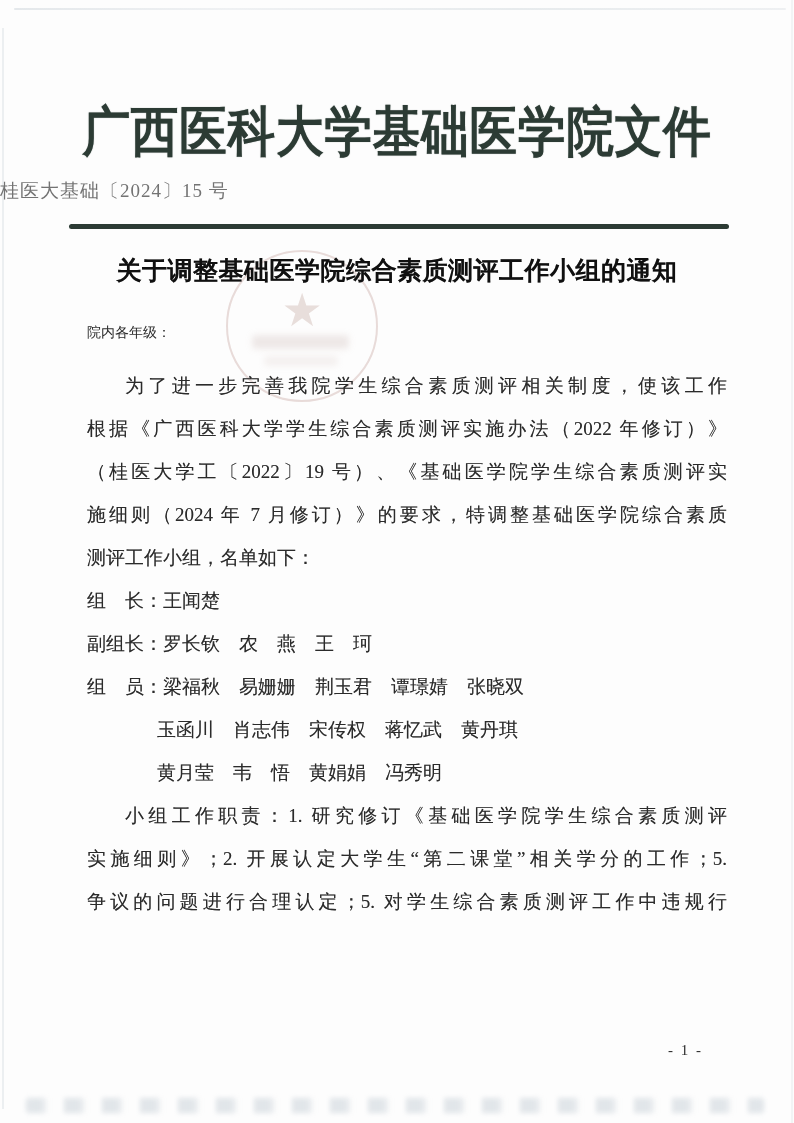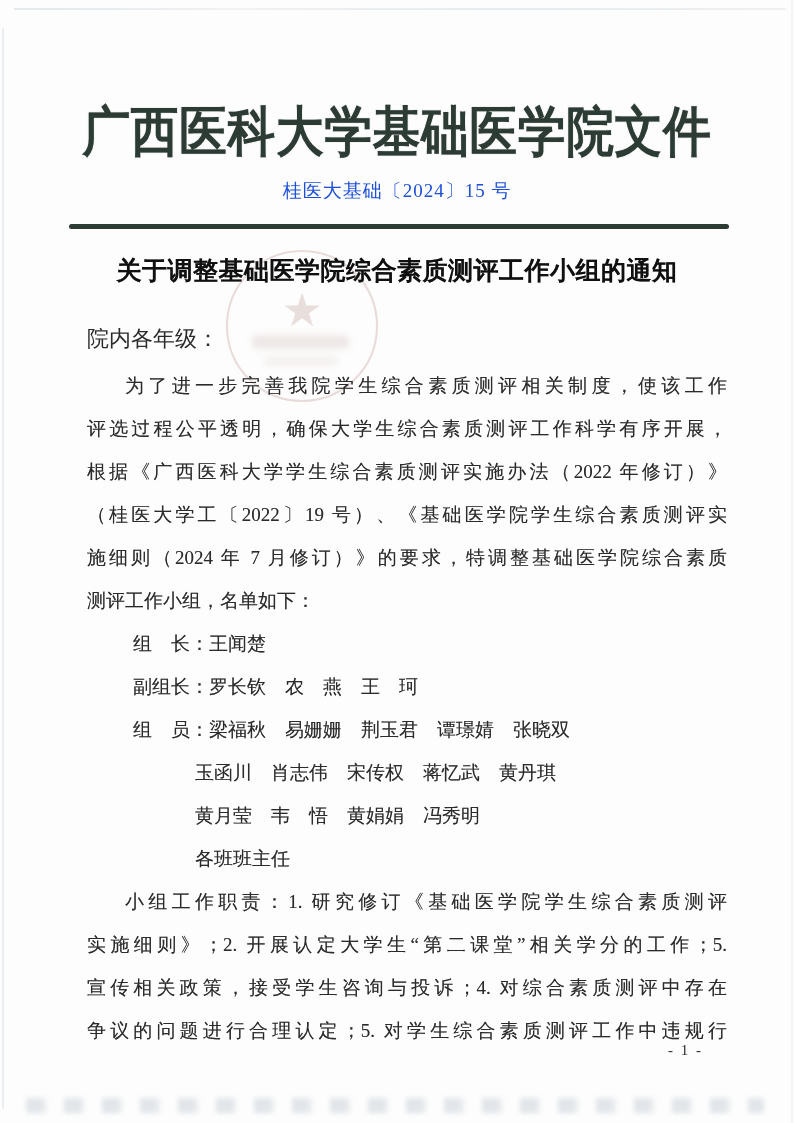--- a/index.html
+++ b/index.html
@@ -17,46 +17,46 @@
     filter:blur(2.5px);border-radius:3px;}
   
   .org-title{
     position:absolute;top:96px;left:0;width:794px;text-align:center;
     font-family:"Liberation Sans","DejaVu Sans",sans-serif;
     font-size:54px;font-weight:900;color:#2c3b34;letter-spacing:1px;
     transform:scaleX(0.88);transform-origin:center;white-space:nowrap;
     text-shadow:0 0 1px rgba(44,59,52,0.55);
   }
   .doc-number{
-    position:absolute;top:178px;left:0;width:794px;text-align:center;
-    font-size:19px;color:#1d4ed8;letter-spacing:1px;
+    position:absolute;top:178px;left:0;width:794px;
+    font-size:19px;color:#737373;letter-spacing:1px;
   }
   .rule{position:absolute;top:224px;left:69px;width:660px;height:5px;background:#2c3b34;border-radius:3px;}
   
   .seal{position:absolute;left:226px;top:250px;width:148px;height:148px;border-radius:50%;
     border:2px solid rgba(198,164,158,0.38);z-index:0;}
   .seal-star{position:absolute;left:50%;top:40%;transform:translate(-50%,-50%);
     font-size:46px;color:rgba(190,158,150,0.32);line-height:1;}
   .seal-smudge1{position:absolute;left:16%;top:56%;width:66%;height:14px;
     background:rgba(182,152,146,0.20);filter:blur(3px);border-radius:4px;}
   .seal-smudge2{position:absolute;left:24%;top:70%;width:50%;height:10px;
     background:rgba(182,152,146,0.13);filter:blur(3px);border-radius:4px;}
   .notice-title{
     position:absolute;top:254px;left:0;width:794px;margin:0;text-align:center;
     font-size:25px;font-weight:bold;color:#101010;letter-spacing:0.5px;z-index:2;
     text-shadow:0 0 0.5px rgba(0,0,0,0.5);
   }
-  .salutation{position:absolute;top:324px;left:87px;font-size:22px;z-index:2;}
+  .salutation{position:absolute;top:324px;left:87px;font-size:14px;z-index:2;}
   .body-block{position:absolute;top:364px;left:87px;width:640px;z-index:1;font-size:19px;}
   .line{height:43px;line-height:43px;white-space:nowrap;
     text-shadow:0 0 0.4px rgba(0,0,0,0.35);}
   .full{white-space:normal;text-align:justify;text-align-last:justify;}
   .indent{text-indent:2em;}
-  .ml1{margin-left:46px;}
-  .ml2{margin-left:108px;}
+  .ml1{}
+  .ml2{margin-left:70px;}
   .page-number{position:absolute;top:1042px;left:668px;font-size:15px;color:#2e2e2e;letter-spacing:2px;}
 </style>
 </head>
 <body>
 
 <div class="page">
 
   <div class="edge-top"></div>
   <div class="edge-left"></div>
   <div class="edge-right"></div>
@@ -70,34 +70,31 @@
   <div class="org-title">广西医科大学基础医学院文件</div>
   <div class="doc-number">桂医大基础〔2024〕15 号</div>
   <div class="rule"></div>
 
   <h1 class="notice-title">关于调整基础医学院综合素质测评工作小组的通知</h1>
 
   <div class="salutation">院内各年级：</div>
 
   <div class="body-block">
     <div class="line full indent">为了进一步完善我院学生综合素质测评相关制度，使该工作</div>
-    <div class="line full">评选过程公平透明，确保大学生综合素质测评工作科学有序开展，</div>
     <div class="line full">根据《广西医科大学学生综合素质测评实施办法（2022 年修订）》</div>
     <div class="line full">（桂医大学工〔2022〕19 号）、《基础医学院学生综合素质测评实</div>
     <div class="line full">施细则（2024 年 7 月修订）》的要求，特调整基础医学院综合素质</div>
     <div class="line">测评工作小组，名单如下：</div>
     <div class="line ml1">组　长：王闻楚</div>
     <div class="line ml1">副组长：罗长钦　农　燕　王　珂</div>
     <div class="line ml1">组　员：梁福秋　易姗姗　荆玉君　谭璟婧　张晓双</div>
     <div class="line ml2">玉函川　肖志伟　宋传权　蒋忆武　黄丹琪</div>
     <div class="line ml2">黄月莹　韦　悟　黄娟娟　冯秀明</div>
-    <div class="line ml2">各班班主任</div>
     <div class="line full indent">小组工作职责：1. 研究修订《基础医学院学生综合素质测评</div>
     <div class="line full">实施细则》；2. 开展认定大学生“第二课堂”相关学分的工作；5.</div>
-    <div class="line full">宣传相关政策，接受学生咨询与投诉；4. 对综合素质测评中存在</div>
     <div class="line full">争议的问题进行合理认定；5. 对学生综合素质测评工作中违规行</div>
   </div>
 
   <div class="page-number">- 1 -</div>
 
   <div class="bottom-smudge"></div>
 
 </div>
 
 </body></html>

